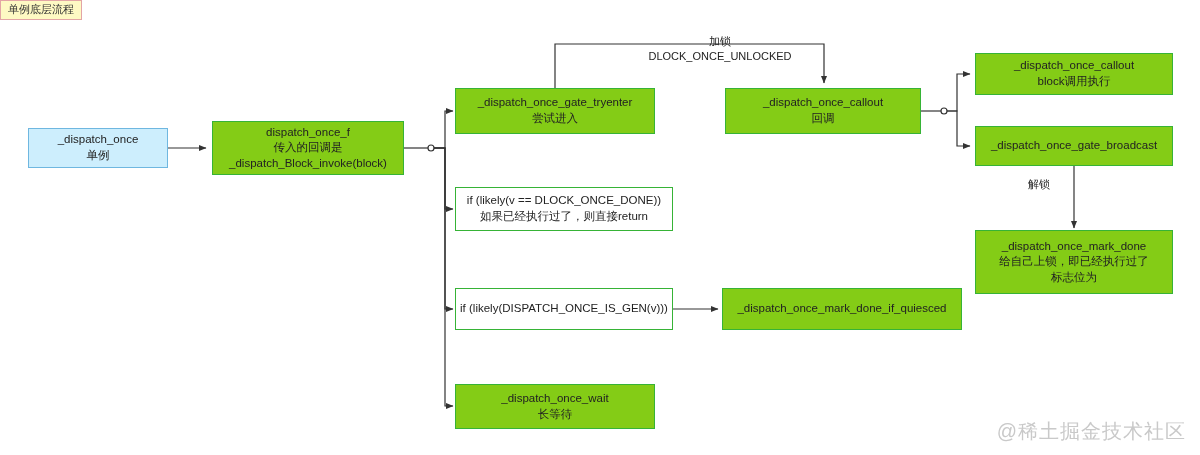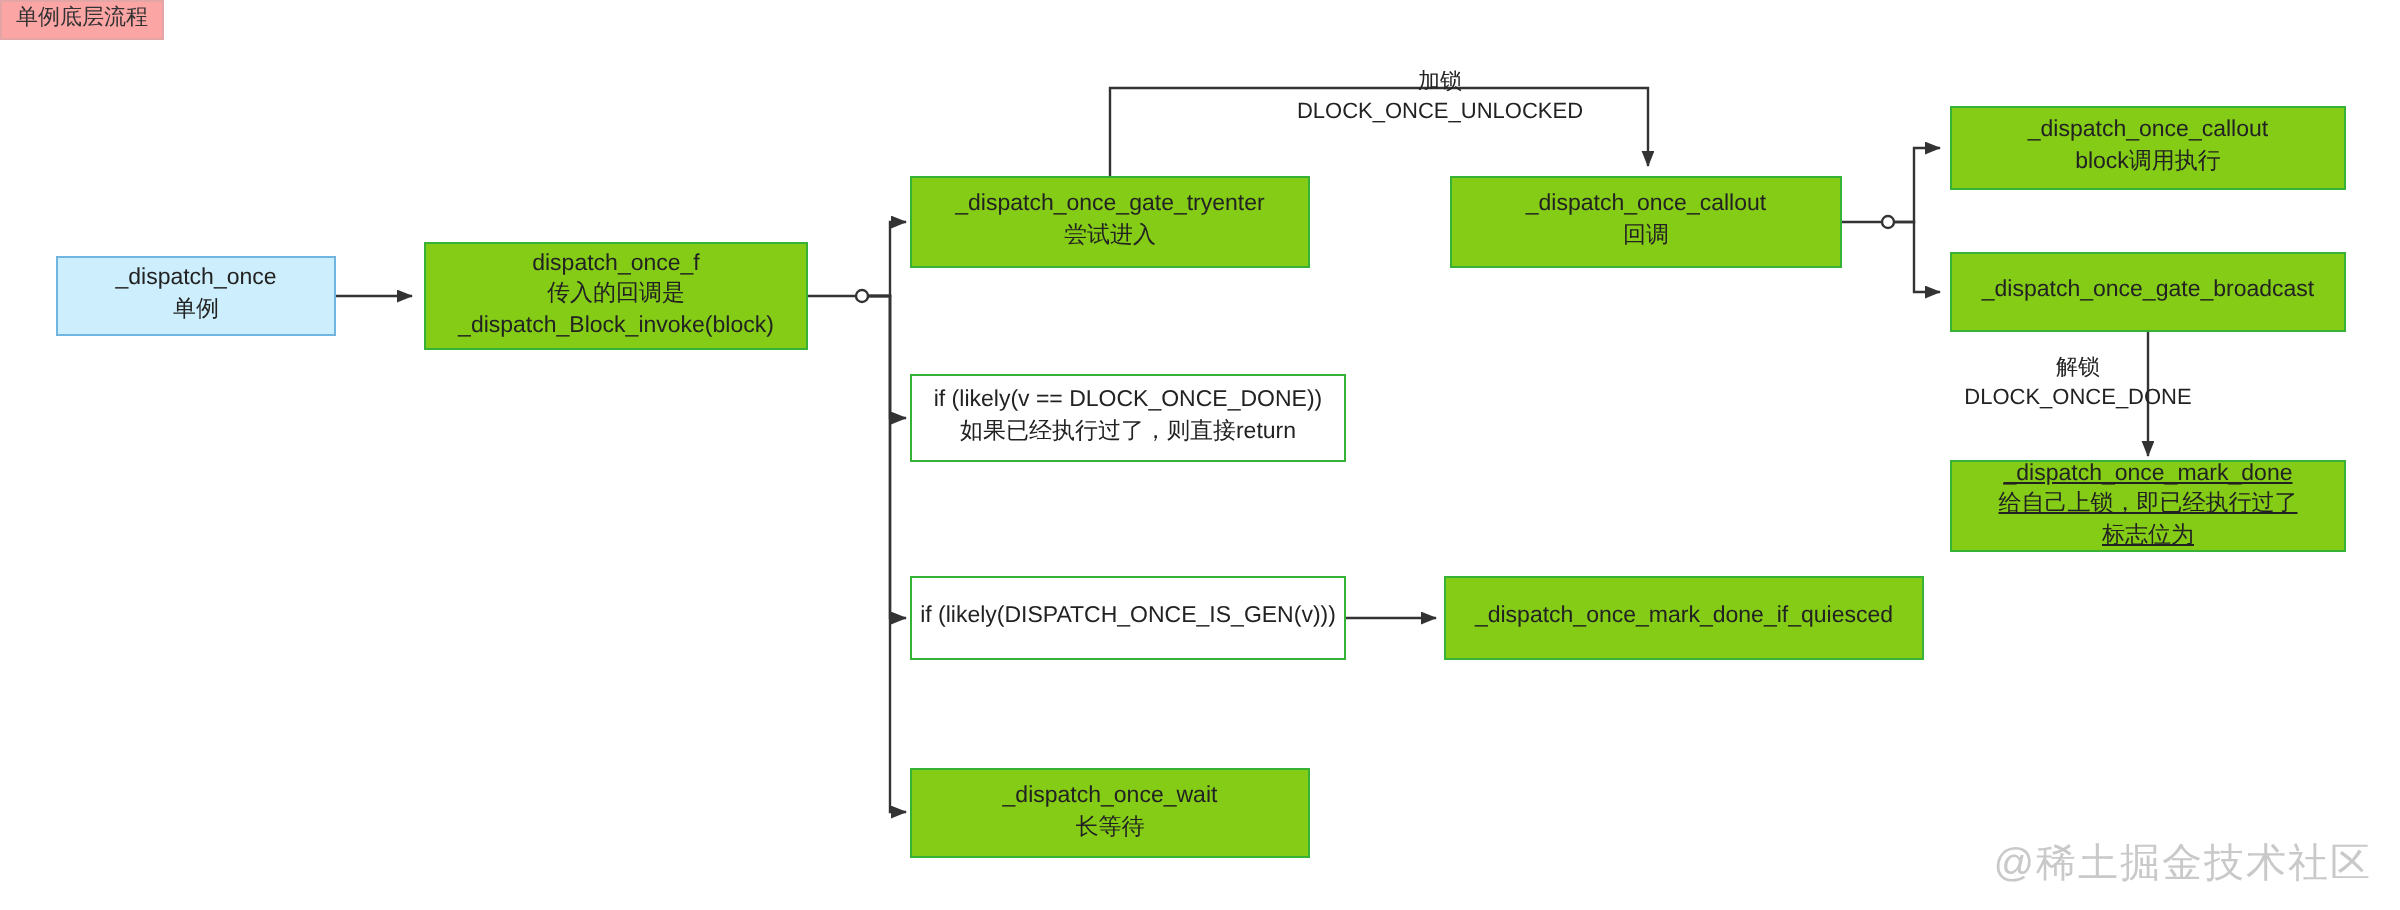--- a/index.html
+++ b/index.html
@@ -8,21 +8,21 @@
     background:#ffffff;
     font-family:"Liberation Sans","DejaVu Sans",sans-serif;
     position:relative;
     overflow:hidden;
   }
   #canvas{position:absolute;left:0;top:0;width:1200px;height:455px;}
   svg.lines{position:absolute;left:0;top:0;width:1200px;height:455px;pointer-events:none;}
 
   .title-tag{
     position:absolute;left:0;top:0;
-    background:#fca5a5;
+    background:#fef9c3;
     border:1px solid #e3a5a5;
     color:#333;
     font-size:11px;
     padding:3px 7px 4px 7px;
     line-height:1;
     white-space:nowrap;
   }
 
   .node{
     position:absolute;
@@ -153,30 +153,29 @@
 
   <div class="node" style="left:975px;top:53px;width:198px;height:42px;">
     <span class="l1">_dispatch_once_callout</span>
     <span class="l2">block调用执行</span>
   </div>
 
   <div class="node" style="left:975px;top:126px;width:198px;height:40px;">
     <span class="l1">_dispatch_once_gate_broadcast</span>
   </div>
 
-  <div class="node" style="left:975px;top:230px;width:198px;height:46px;text-decoration:underline;">
+  <div class="node" style="left:975px;top:230px;width:198px;height:64px;">
     <span class="l1">_dispatch_once_mark_done</span>
     <span class="l2">给自己上锁，即已经执行过了</span>
     <span class="l3">标志位为</span>
   </div>
 
   <div class="edge-label" style="left:620px;top:34px;width:200px;">
     <div>加锁</div>
     <div>DLOCK_ONCE_UNLOCKED</div>
   </div>
 
   <div class="edge-label" style="left:939px;top:177px;width:200px;">
     <div>解锁</div>
-    <div>DLOCK_ONCE_DONE</div>
   </div>
 
   <div class="watermark">@稀土掘金技术社区</div>
 </div>
 
 </body></html>

